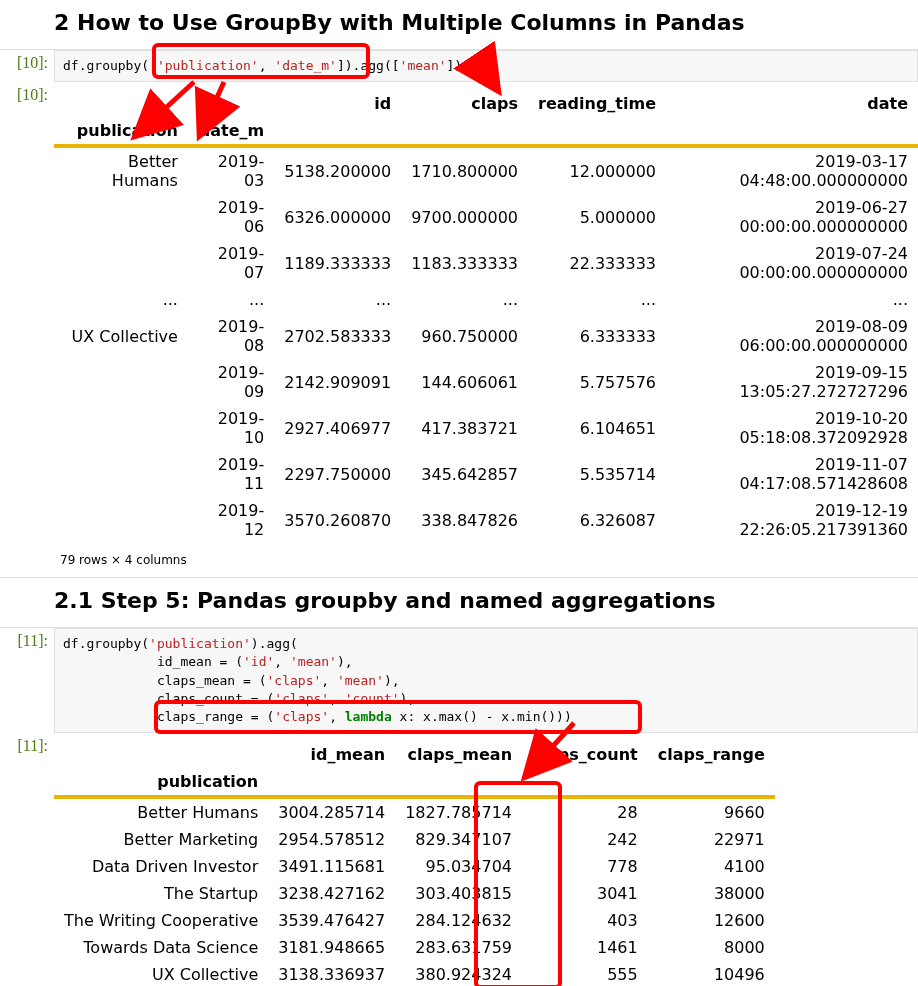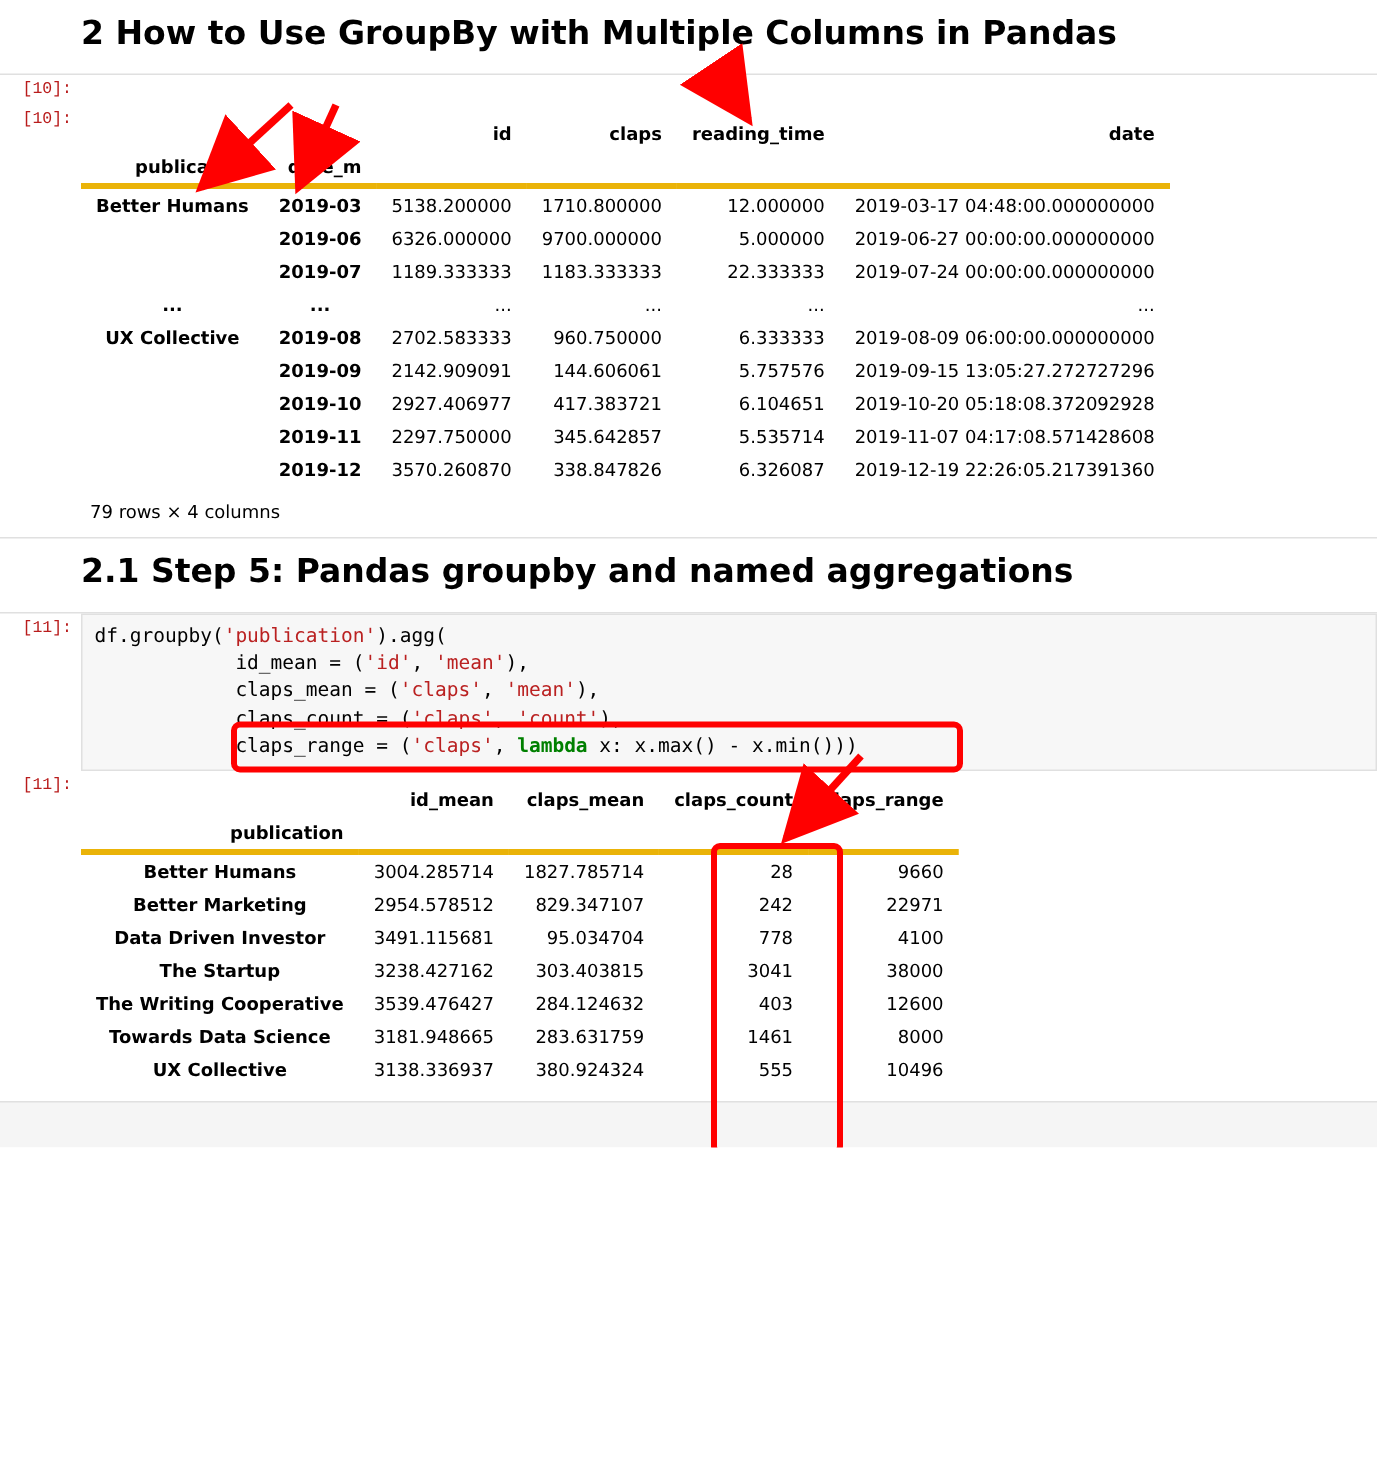--- a/index.html
+++ b/index.html
@@ -13,23 +13,23 @@
   .cell {
     display: flex;
     border-top: 1px solid #e0e0e0;
     padding: 0 0;
   }
   .prompt {
     width: 48px;
     min-width: 48px;
     text-align: right;
     padding: 4px 6px 4px 0;
-    font-family: Liberation Mono, monospace;
-    font-size: 11px;
-    color: #b91c1c;
+    font-family: Liberation Serif, serif;
+    font-size: 16px;
+    color: #4d7c0f;
   }
   .content {
     flex: 1;
     padding: 0;
     overflow: visible;
     position: relative;
   }
   h2 {
     font-size: 22px;
     font-weight: bold;
@@ -42,40 +42,39 @@
     font-family: "DejaVu Sans Mono", monospace;
     font-size: 13px;
     white-space: pre;
     line-height: 1.4;
     position: relative;
   }
   .s-str { color: #ba2121; }
   .s-kw  { color: #008000; font-weight: bold; }
   table.df {
     border-collapse: collapse;
-    font-size: 12px;
+    font-size: 16px;
     font-family: "DejaVu Sans", Arial, sans-serif;
     margin-top: 8px;
   }
   table.df th, table.df td {
     padding: 4px 10px;
     text-align: right;
     border: none;
   }
   table.df thead th {
     font-weight: bold;
     color: #000;
     border-bottom: none;
   }
   table.df thead tr:last-child th {
     border-bottom: 4px solid #eab308;
   }
   table.df tbody th {
-    font-weight: bold;
-    text-align: center;
+    font-weight: normal;
   }
   .caption {
     font-size: 12px;
     margin: 10px 0 10px 6px;
   }
   
   .red-box {
     position: absolute;
     border: 4px solid #ff0000;
     border-radius: 6px;
@@ -93,20 +92,25 @@
 
 <div class="cell" style="border-top:none;">
   <div class="prompt"></div>
   <div class="content">
     <h2>2  How to Use GroupBy with Multiple Columns in Pandas</h2>
   </div>
 </div>
 
 <div class="cell">
   <div class="prompt">[10]:</div>
+  <div class="content" style="position:relative;">
+    <div class="code-block"><span>df.groupby([</span><span class="s-str">'publication'</span><span>, </span><span class="s-str">'date_m'</span><span>]).agg([</span><span class="s-str">'mean'</span><span>])</span></div>
+
+    <div class="red-box" style="left:98px; top:-7px; width:210px; height:28px;"></div>
+  </div>
 </div>
 
 <div class="cell" style="border-top:none; position:relative;">
   <div class="prompt">[10]:</div>
   <div class="content" style="position:relative;">
     <svg class="anno" width="700" height="100">
       <defs>
         <marker id="ah" markerWidth="12" markerHeight="12" refX="9" refY="5" orient="auto">
           <path d="M0,0 L10,5 L0,10 Z" fill="#ff0000"></path>
         </marker>

